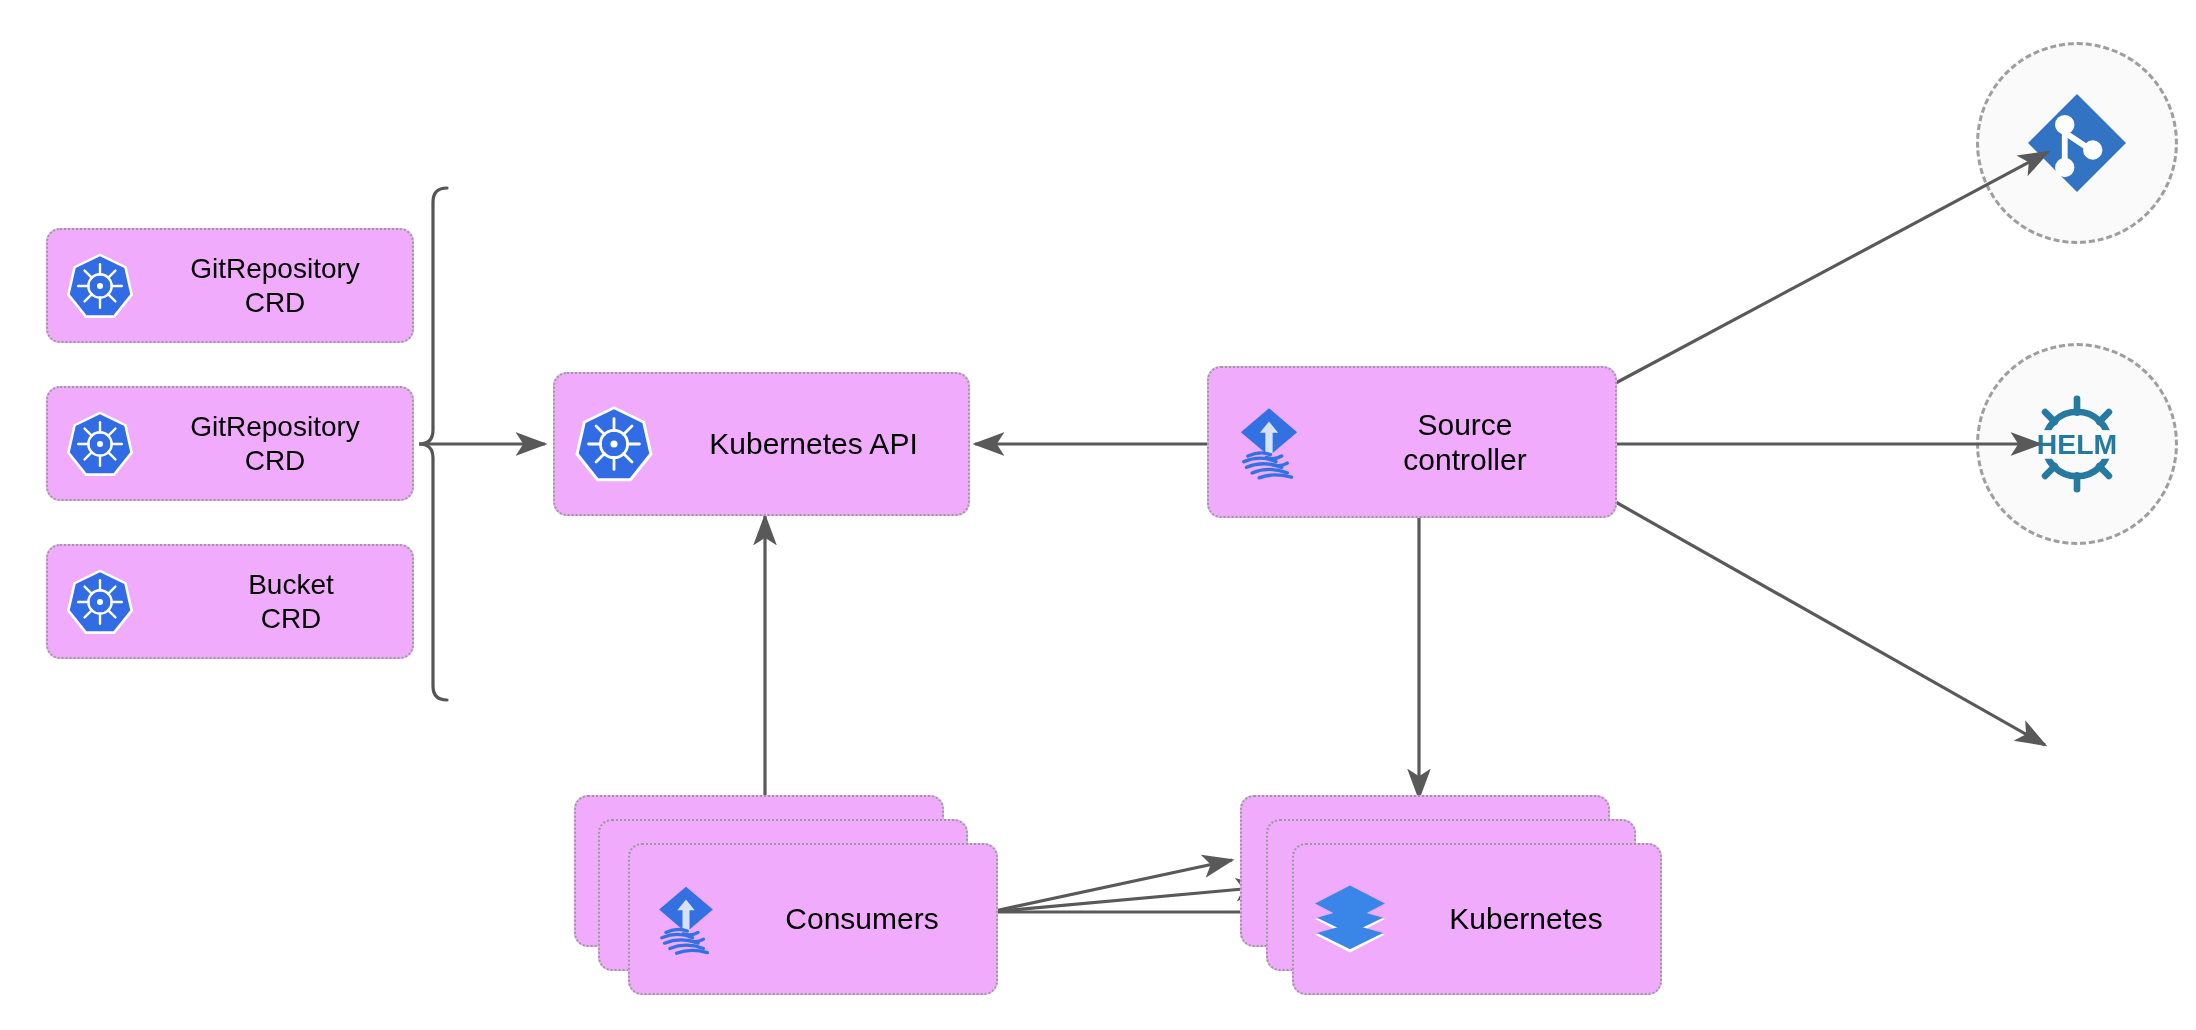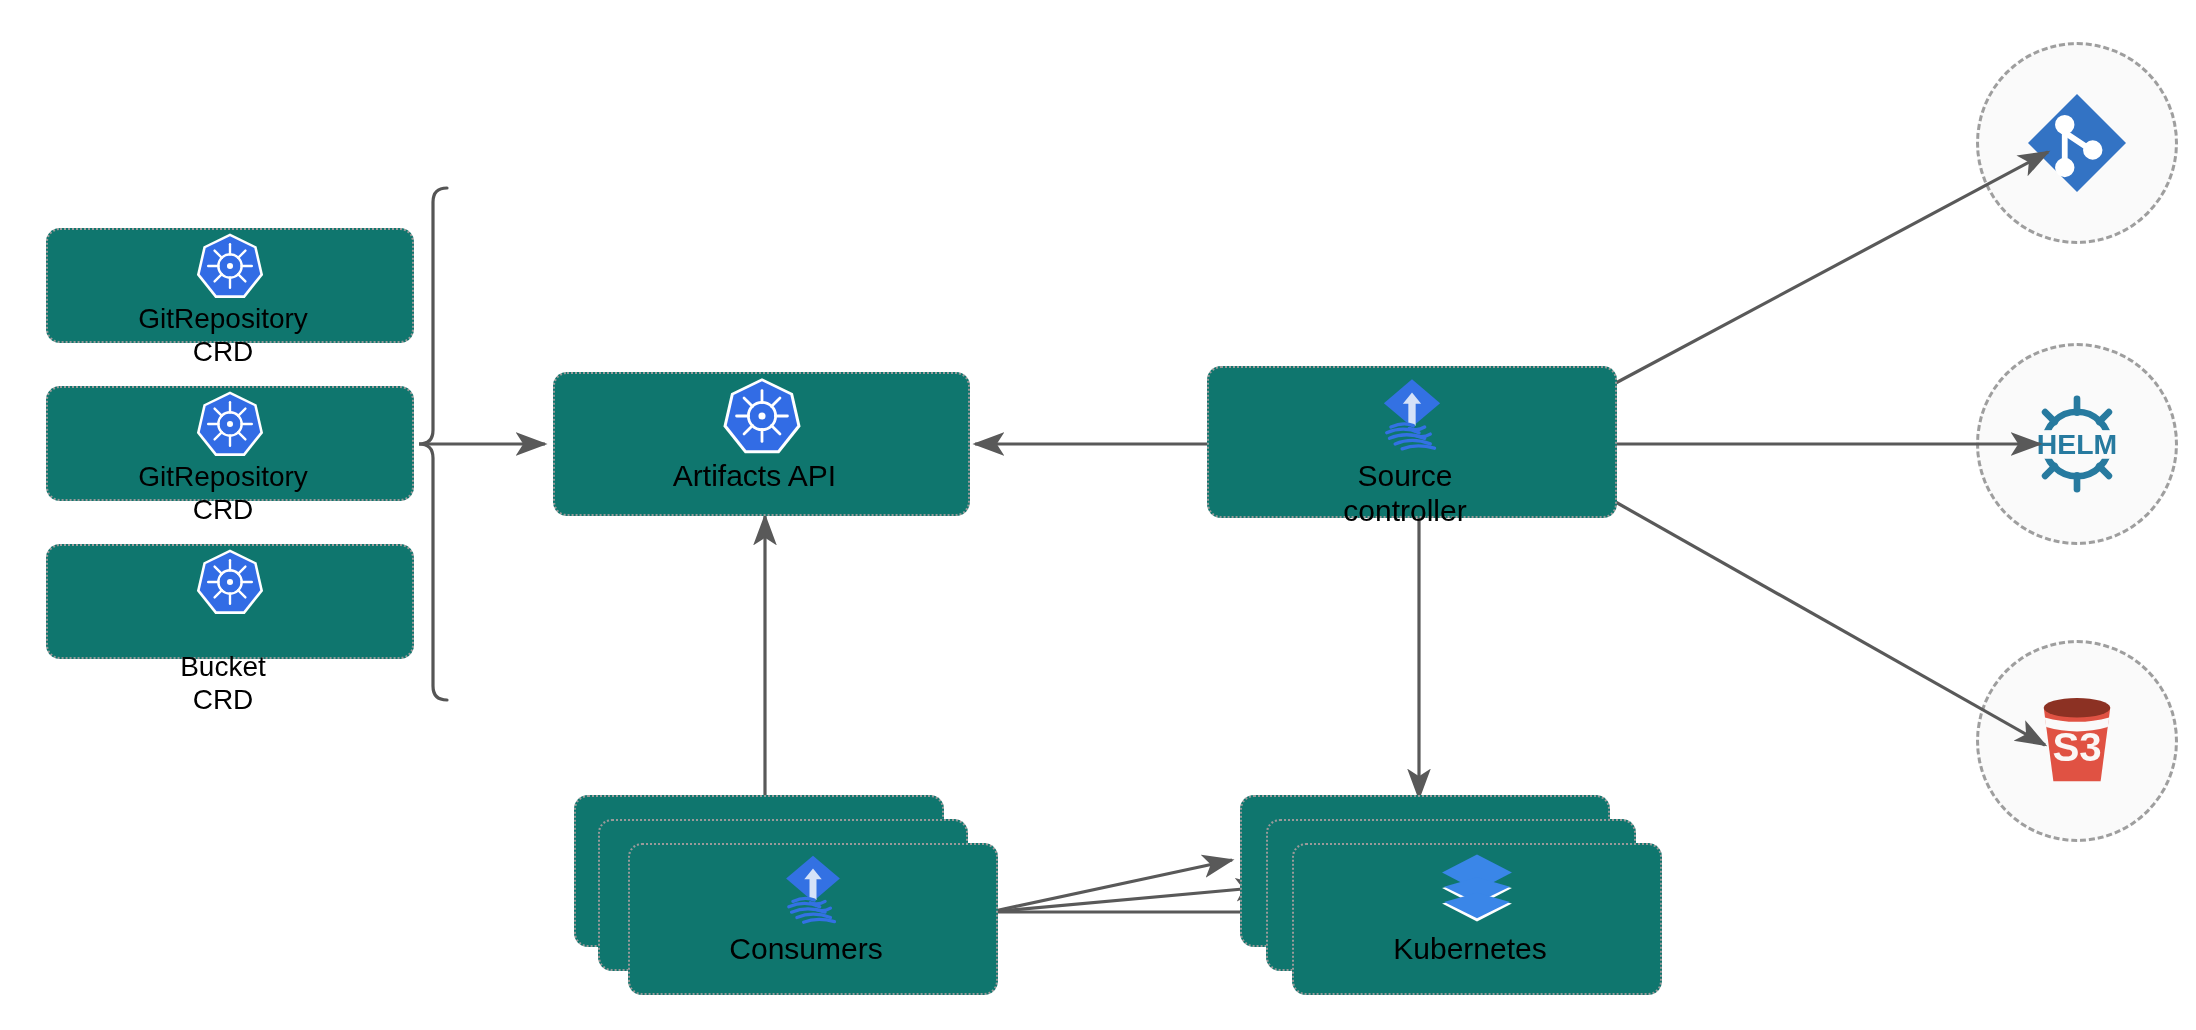--- a/index.html
+++ b/index.html
@@ -6,25 +6,24 @@
   body{
     width:2196px;height:1030px;overflow:hidden;
     font-family:"Liberation Sans","DejaVu Sans",sans-serif;
     -webkit-font-smoothing:antialiased;
   }
   #canvas{position:relative;width:2196px;height:1030px;background:#fff;}
 
   
   .node{
     position:absolute;
-    background:#0f766e;
+    background:#f0abfc;
     border:2.5px dotted #9a9a9a;
     border-radius:14px;
     box-sizing:border-box;
-    flex-direction:column;
   }
   .node.inner{
     display:flex;align-items:center;
     z-index:5;
   }
   .node.ghost{z-index:2;}
   .node.ghost2{z-index:3;}
 
   .node-label{
     color:#000;
@@ -170,21 +169,21 @@
           <line x1="12.6" y1="32" x2="21.8" y2="32"></line>
           <line x1="42.2" y1="32" x2="51.4" y2="32"></line>
           <line x1="18.3" y1="18.3" x2="24.8" y2="24.8"></line>
           <line x1="39.2" y1="39.2" x2="45.7" y2="45.7"></line>
           <line x1="45.7" y1="18.3" x2="39.2" y2="24.8"></line>
           <line x1="24.8" y1="39.2" x2="18.3" y2="45.7"></line>
         </g>
         <circle cx="32" cy="32" r="2.7" fill="#fff"></circle>
       </svg>
     </div>
-    <div class="node-label">Artifacts API</div>
+    <div class="node-label">Kubernetes API</div>
   </div>
 
   <div class="node inner" style="left:1207px;top:366px;width:410px;height:152px;">
     <div class="node-icon" style="width:120px;">
       <svg width="90" height="90" viewBox="0 0 64 64">
         <path d="M32 8 L52 25 L32 42 L12 25 Z" fill="#3371e3"></path>
         <path d="M32 17.5 L38.5 25.5 L34.6 25.5 L34.6 41 L29.4 41 L29.4 25.5 L25.5 25.5 Z" fill="#d5e2f8"></path>
         <g fill="none" stroke="#3371e3" stroke-width="2.4" stroke-linecap="round">
           <path d="M17 42 Q26 38 33 41"></path>
           <path d="M14 46 Q26 41 37 46"></path>
@@ -258,22 +257,14 @@
         <line x1="14.7" y1="14.7" x2="20" y2="20"></line>
         <line x1="44" y1="44" x2="49.3" y2="49.3"></line>
         <line x1="49.3" y1="14.7" x2="44" y2="20"></line>
         <line x1="20" y1="44" x2="14.7" y2="49.3"></line>
       </g>
       <rect x="8" y="24.5" width="48" height="15.5" fill="#fafafa"></rect>
       <text x="32" y="37.4" text-anchor="middle" font-family="'Liberation Sans',sans-serif" font-size="15.4" font-weight="bold" fill="#277a9f">HELM</text>
     </svg>
   </div>
 
-  <div class="circle-node" style="left:1976px;top:640px;width:202px;height:202px;">
-    <svg width="112" height="112" viewBox="0 0 64 64">
-      <path d="M13 13 L51 13 L45.5 55 L18.5 55 Z" fill="#e05243"></path>
-      <ellipse cx="32" cy="13" rx="19" ry="5.6" fill="#8c3123"></ellipse>
-      <path d="M13.6 18.5 Q32 23.6 50.4 18.5 L49.6 24 Q32 29 14.4 24 Z" fill="#fafafa"></path>
-      <text x="32" y="43.5" text-anchor="middle" font-family="'Liberation Sans',sans-serif" font-size="23" font-weight="bold" fill="#fbf7f5">S3</text>
-    </svg>
-  </div>
 
 </div>
 
 </body></html>

